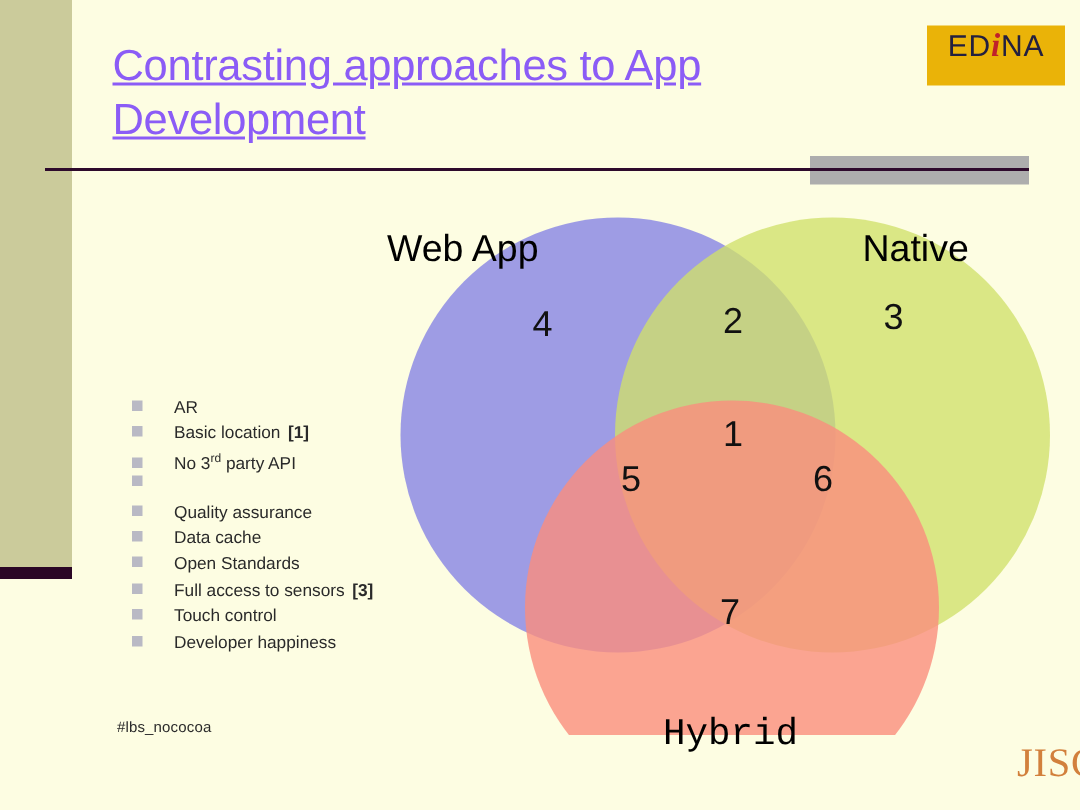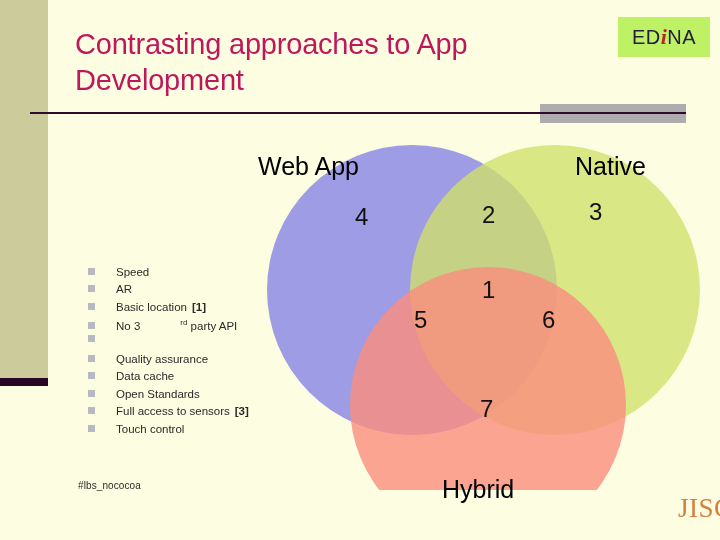--- a/index.html
+++ b/index.html
@@ -34,34 +34,35 @@
   }
 
   
   .title {
     position: absolute;
     left: 75px;
     top: 26px;
     width: 520px;
     font-size: 29px;
     line-height: 36px;
-    color: #be185d;
+    color: #8b5cf6;
     letter-spacing: -0.2px;
+    text-decoration: underline;
   }
 
   
   .edina-logo {
     position: absolute;
     left: 618px;
     top: 17px;
     width: 92px;
     height: 40px;
-    background: #bef264;
+    background: #eab308;
     display: flex;
-    align-items: center;
+    align-items: flex-start;
     justify-content: center;
   }
   .edina-logo .word {
     font-family: "Liberation Sans", sans-serif;
     font-size: 20px;
     letter-spacing: 0.5px;
     color: #23203f;
     white-space: nowrap;
   }
   .edina-logo .word .i {
@@ -102,21 +103,21 @@
     display: block;
   }
   .venn-label {
     position: absolute;
     font-size: 25px;
     color: #000000;
     white-space: nowrap;
   }
   .lbl-webapp { left: 18px; top: 22px; }
   .lbl-native { left: 335px; top: 22px; }
-  .lbl-hybrid { left: 202px; top: 345px; }
+  .lbl-hybrid { left: 202px; top: 345px; font-family: Liberation Mono, monospace; }
 
   .venn-num {
     position: absolute;
     font-size: 24px;
     color: #111111;
   }
   .num-4 { left: 115px; top: 73px; }
   .num-2 { left: 242px; top: 71px; }
   .num-3 { left: 349px; top: 68px; }
   .num-1 { left: 242px; top: 146px; }
@@ -146,21 +147,20 @@
     top: -1px;
   }
   .bullet-text {
     font-size: 11.5px;
     color: #2a2a2a;
     white-space: nowrap;
   }
   .bullet-text sup {
     font-size: 8px;
     vertical-align: super;
-    margin-left: 40px;
   }
   .ref {
     font-weight: bold;
     margin-left: 5px;
   }
 
   
   .footer-tag {
     position: absolute;
     left: 78px;
@@ -214,24 +214,20 @@
   <div class="venn-num num-3">3</div>
   <div class="venn-num num-1">1</div>
   <div class="venn-num num-5">5</div>
   <div class="venn-num num-6">6</div>
   <div class="venn-num num-7">7</div>
 </div>
 
 <div class="bullets">
     <div class="bullet-row">
       <span class="bullet-mark"></span>
-      <span class="bullet-text">Speed</span>
-    </div>
-    <div class="bullet-row">
-      <span class="bullet-mark"></span>
       <span class="bullet-text">AR</span>
     </div>
     <div class="bullet-row">
       <span class="bullet-mark"></span>
       <span class="bullet-text">Basic location</span>
       <span class="bullet-text ref">[1]</span>
     </div>
     <div class="bullet-row">
       <span class="bullet-mark"></span>
       <span class="bullet-text">No 3<sup>rd</sup> party API</span>
@@ -253,16 +249,20 @@
     </div>
     <div class="bullet-row">
       <span class="bullet-mark"></span>
       <span class="bullet-text">Full access to sensors</span>
       <span class="bullet-text ref">[3]</span>
     </div>
     <div class="bullet-row">
       <span class="bullet-mark"></span>
       <span class="bullet-text">Touch control</span>
     </div>
+    <div class="bullet-row">
+      <span class="bullet-mark"></span>
+      <span class="bullet-text">Developer happiness</span>
+    </div>
   </div>
 
 <div class="footer-tag">#lbs_nococoa</div>
 <div class="jisc-logo">JISC</div>
 
 </body></html>

